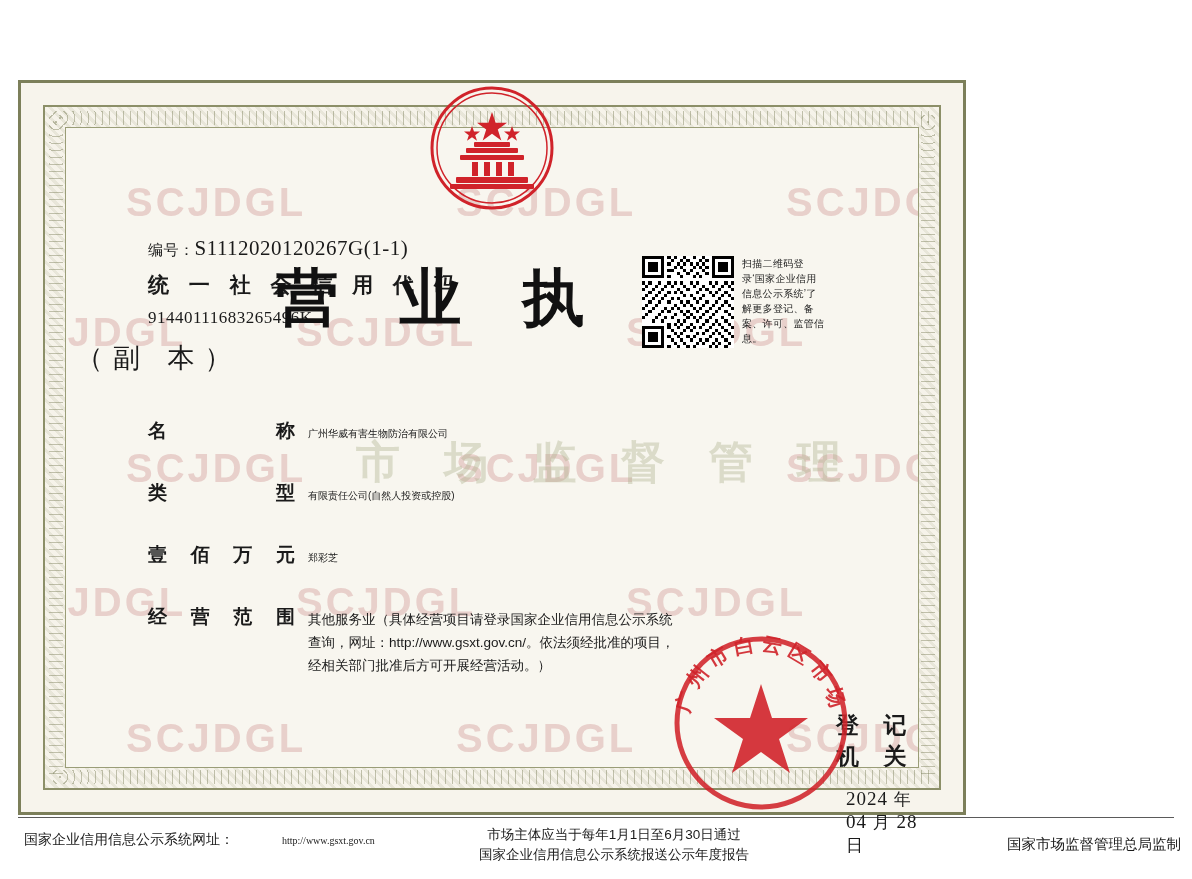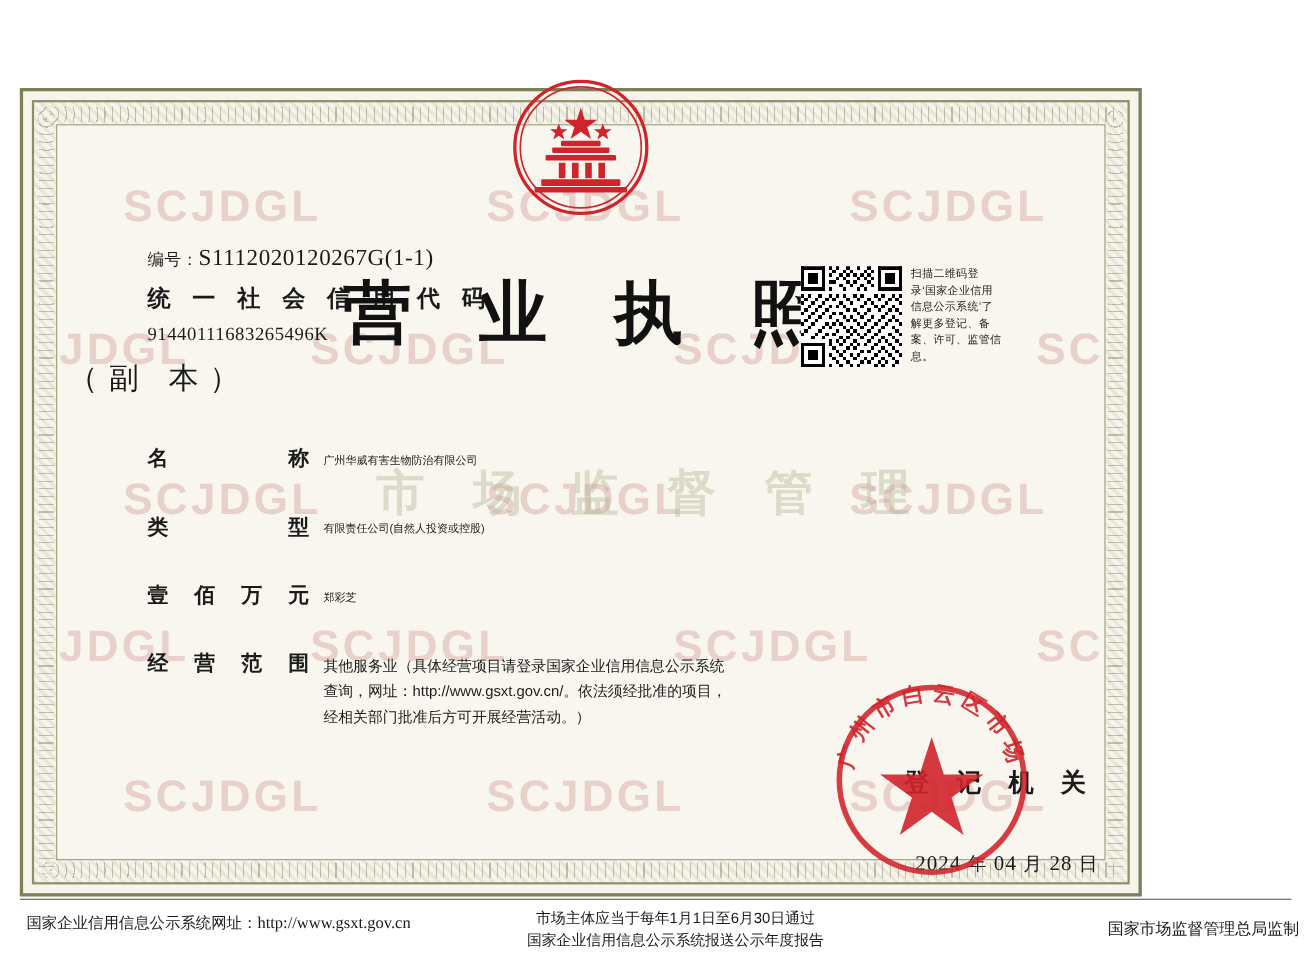--- a/index.html
+++ b/index.html
@@ -14,26 +14,26 @@
     color: #1a1a1a;
     position: relative;
     overflow: hidden;
   }
 
   
   .cert {
     position: absolute;
     left: 18px;
     top: 80px;
-    width: 1020px;
+    width: 948px;
     height: 735px;
     box-sizing: border-box;
     background: #f7f4ec;
     border: 3px solid #7c7f5a;
-    padding: 8px;
+    padding: 22px;
   }
   .cert-inner1 {
     width: 100%;
     height: 100%;
     box-sizing: border-box;
     border: 2px solid #8c8f68;
     padding: 5px;
     position: relative;
     background:
       repeating-linear-gradient(45deg, rgba(140,143,104,0.13) 0 3px, rgba(247,244,236,0) 3px 7px),
@@ -260,21 +260,22 @@
   }
   .footer-left {
     position: absolute;
     left: 24px;
     top: 14px;
     font-size: 14px;
     font-family: "Liberation Sans", sans-serif;
   }
   .footer-left .url {
     font-family: "Liberation Serif", serif;
-    font-size: 15px;
+    font-size: 10px;
+    margin-left: 48px;
   }
   .footer-center {
     position: absolute;
     left: 0; right: 0;
     top: 8px;
     text-align: center;
     font-size: 13.5px;
     line-height: 20px;
     font-family: "Liberation Sans", sans-serif;
     margin-left: 36px;

